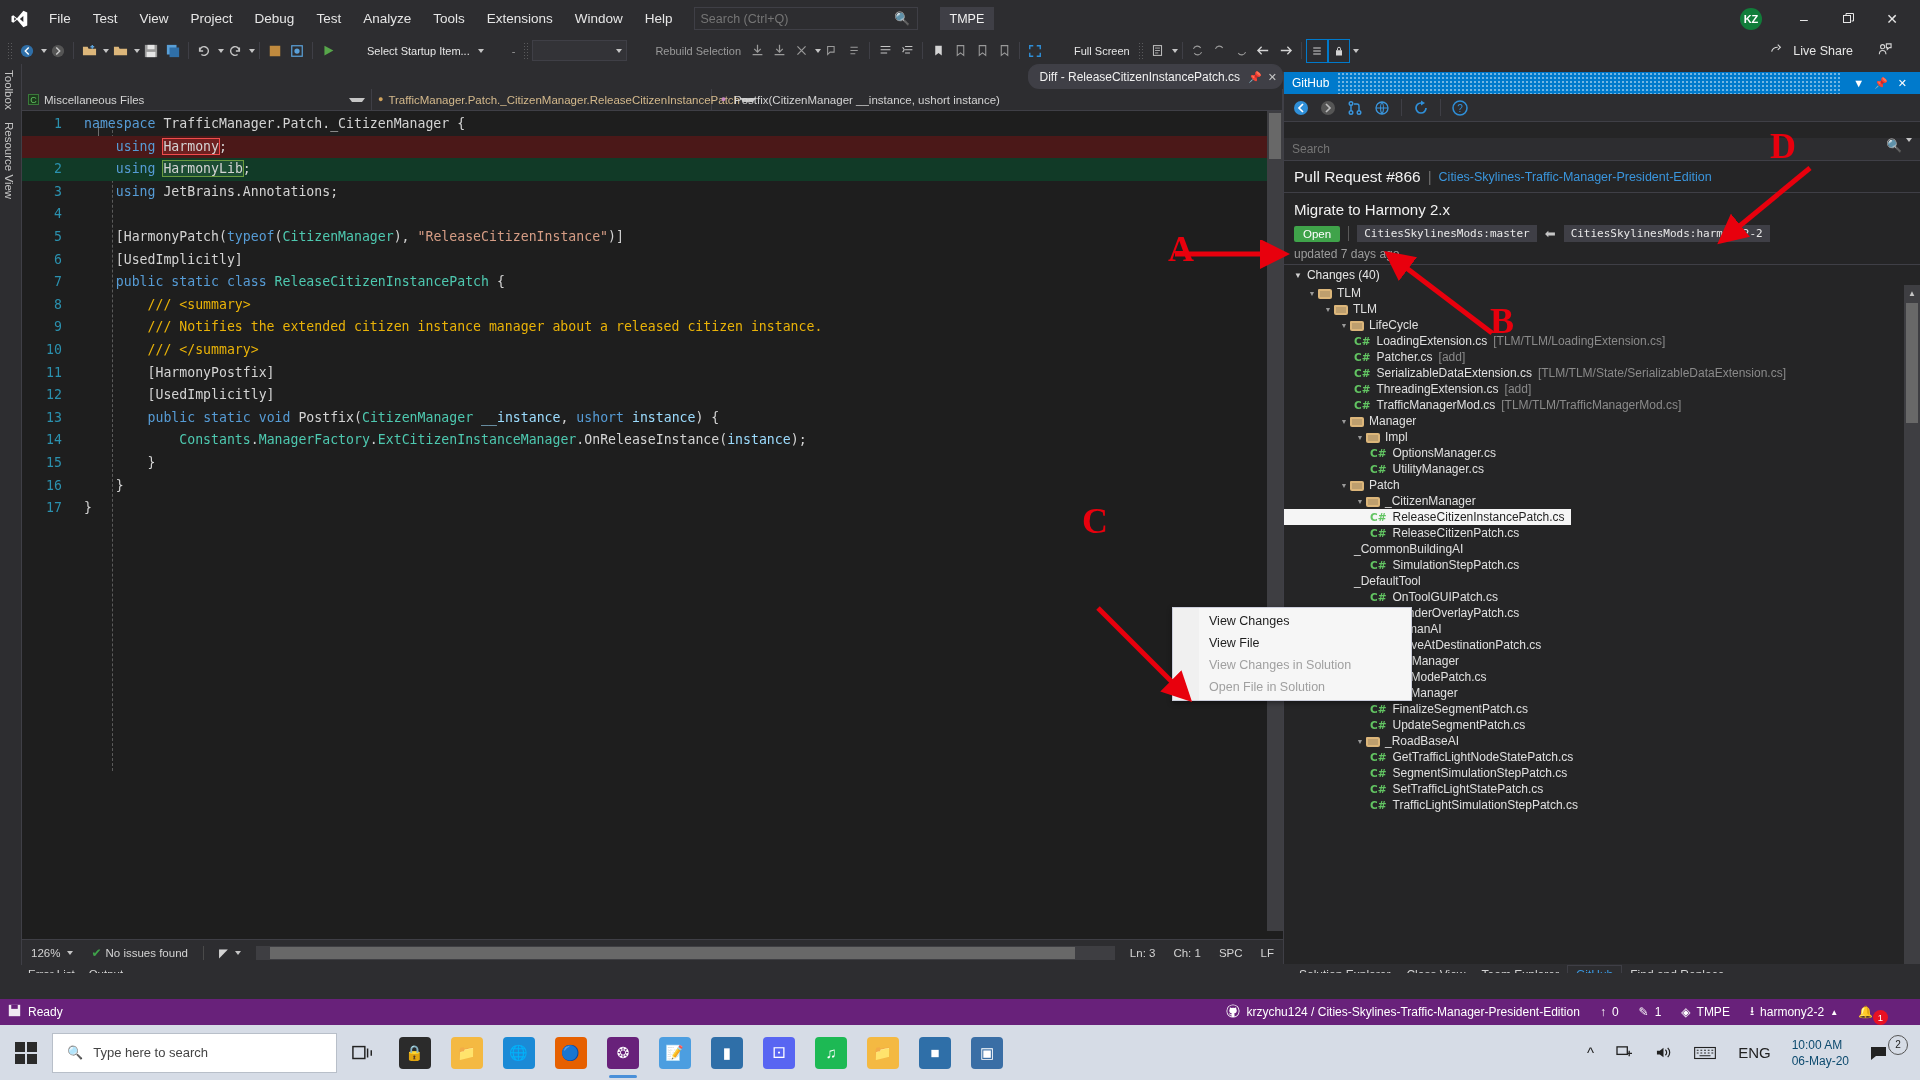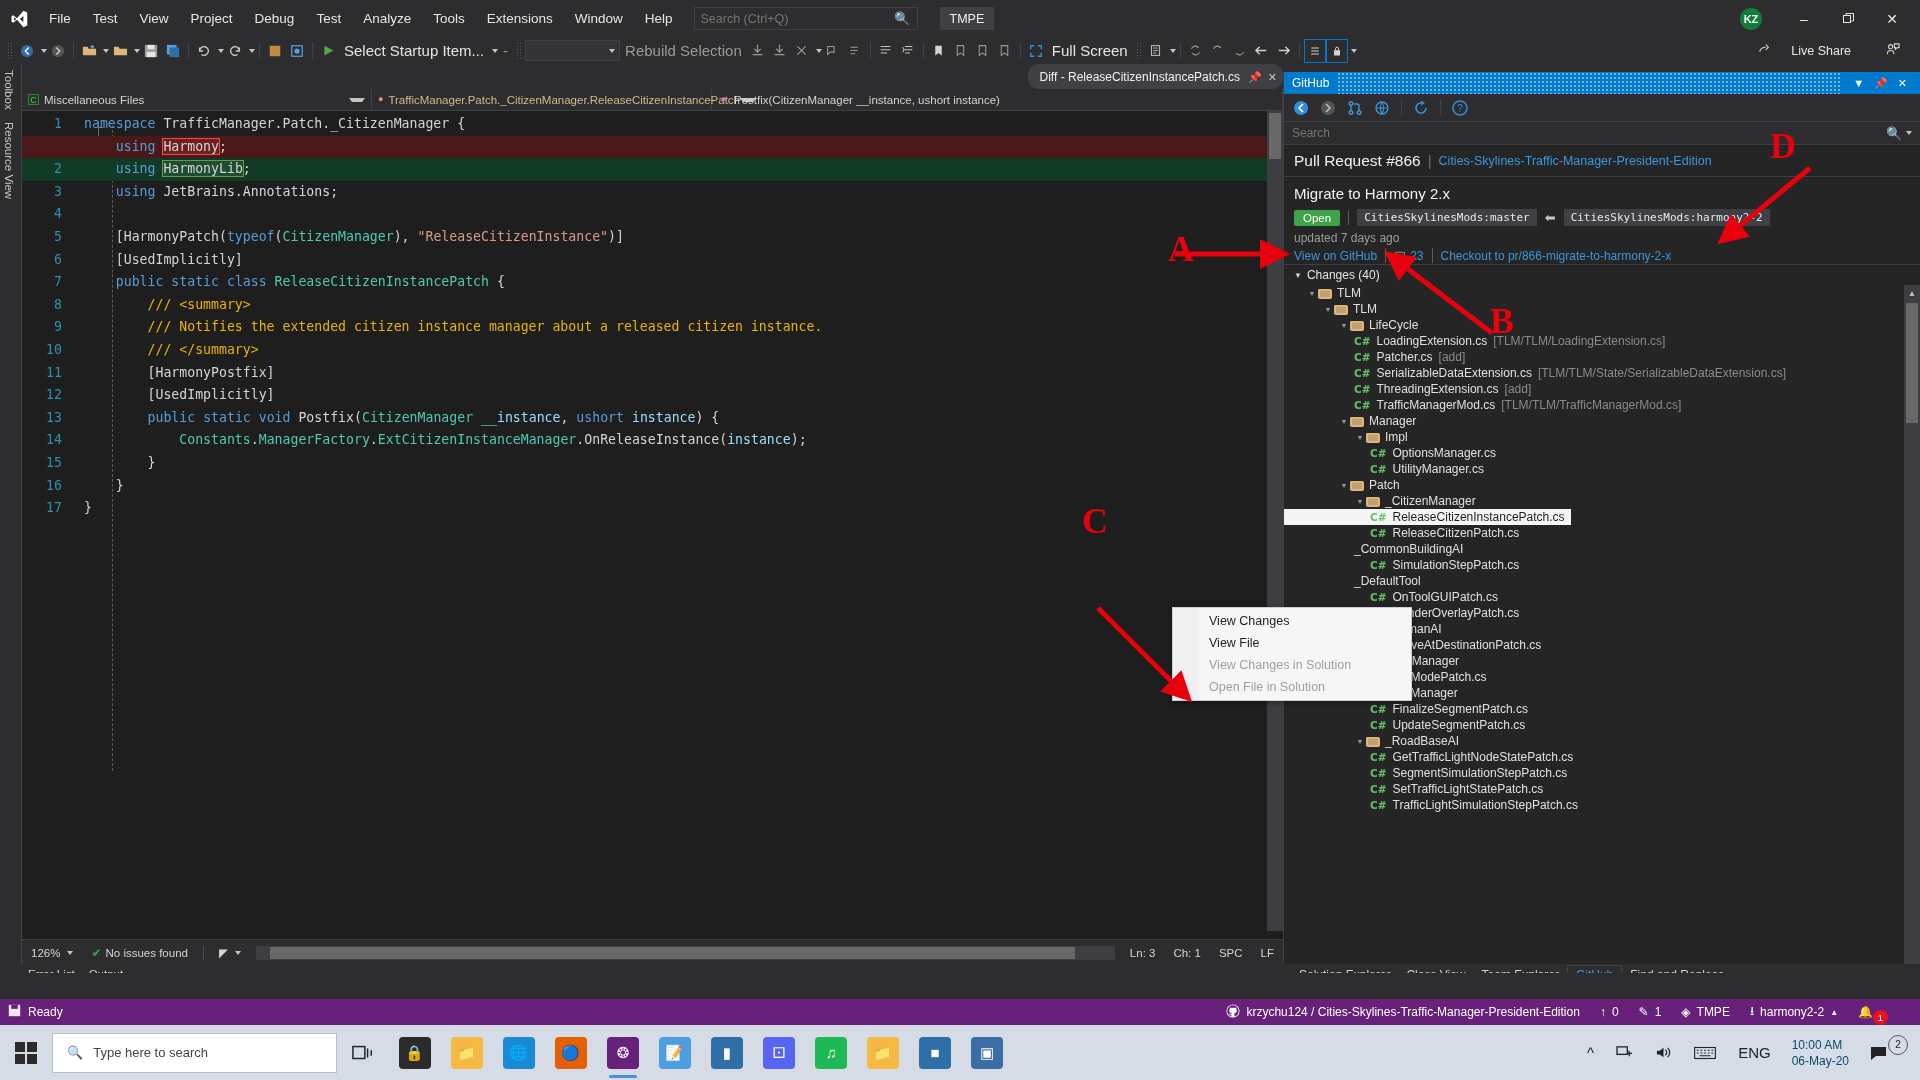--- a/index.html
+++ b/index.html
@@ -26,21 +26,21 @@
   .wbtn { width:44px; height:30px; display:flex; align-items:center; justify-content:center; color:#e6e6e6; font-size:14px; }
 
   
   .toolbar { position:absolute; left:0; top:37px; width:1920px; height:27px; background:#2d2d30; display:flex; align-items:center; padding-left:4px; }
   .tb { height:24px; min-width:22px; display:flex; align-items:center; justify-content:center; color:#c5c5c5; font-size:13px; padding:0 3px;}
   .tb-sep { width:1px; height:17px; background:#3f3f46; margin:0 4px; }
   .grip { width:6px; height:18px; margin:0 3px;
      background-image: radial-gradient(#5a5a5c 1px, transparent 1px);
      background-size:3px 3px; }
   .tb-combo { width:95px; height:21px; background:#333337; border:1px solid #3f3f46; color:#9a9a9a; font-size:11.5px; display:flex; align-items:center; padding:0 4px; }
-  .tb-text { color:#9a9a9a; font-size:15px; padding:0 5px; white-space:nowrap;}
+  .tb-text { color:#9a9a9a; font-size:11px; padding:0 5px; white-space:nowrap;margin-left:23px;}
   .tb-text.on { color:#e6e6e6; }
   .tb-sel { border:1px solid #007acc; }
   .tri { width:0;height:0;border-left:3px solid transparent;border-right:3px solid transparent;border-top:4px solid #c5c5c5; margin-left:3px;}
 
   
   .leftrail { position:absolute; left:0; top:64px; width:22px; bottom:115px; background:#2d2d30; border-right:1px solid #3f3f46; }
   .vtab { writing-mode:vertical-rl; text-orientation:mixed; font-size:11.5px; color:#c5c5c5; padding:6px 3px; white-space:nowrap; }
 
   
   .editor-wrap { position:absolute; left:22px; top:64px; right:637px; bottom:115px; background:#1e1e1e; }
@@ -86,21 +86,21 @@
 
   
   .ghpanel { position:absolute; right:0; top:72px; width:637px; bottom:115px; background:#252526; border-left:1px solid #3f3f46; }
   .gh-title { height:22px; background:#007acc; display:flex; align-items:center; color:#fff; font-size:12px; padding:0 8px; }
   .gh-title .dots { flex:1; height:100%;
       background-image: radial-gradient(rgba(255,255,255,.45) 1px, transparent 1px);
       background-size:4px 4px; background-position:0 8px; margin:0 8px;}
   .gh-title .ic { padding:0 5px; font-size:11px; }
   .gh-toolbar { height:28px; background:#2d2d30; display:flex; align-items:center; padding:0 5px; gap:3px; border-bottom:1px solid #3f3f46;}
   .gh-tb { width:24px; height:22px; display:flex;align-items:center;justify-content:center;}
-  .gh-search { height:23px; background:#2d2d30; border-bottom:1px solid #3f3f46; display:flex; align-items:center; padding:0 8px; }
+  .gh-search { height:23px; background:#2d2d30; border-bottom:1px solid #3f3f46; display:flex; padding:0 8px;margin-top:16px; }
   .gh-search input { flex:1; background:transparent;border:none;outline:none;color:#8c8c8c;font-size:12px;font-family:inherit;}
   .pr-head { height:32px; display:flex; align-items:center; padding:0 10px; background:#252526; border-bottom:1px solid #3f3f46; }
   .pr-title { font-size:15.5px; color:#f1f1f1; }
   .pr-sep { color:#6d6d6d; margin:0 7px; font-size:15px;}
   .pr-repo { color:#3a96dd; font-size:12.5px; }
   .pr-body { padding:8px 10px 6px 10px; }
   .pr-name { font-size:15px; color:#f1f1f1; margin-bottom:7px; }
   .branchrow { display:flex; align-items:center; gap:8px; margin-bottom:5px; }
   .badge-open { background:#3fa34a; color:#fff; font-size:11.5px; padding:2px 9px; border-radius:2px;}
   .vline { width:1px; height:15px; background:#5a5a5a; }
@@ -391,21 +391,21 @@
     </div>
     <div class="tb tb-sel">
       <svg width="12" height="12" viewBox="0 0 16 16">
           <rect x="4" y="7" width="8" height="7" fill="#d4d4d4"></rect>
           <path d="M6 7V5a2 2 0 0 1 4 0v2" stroke="#d4d4d4" stroke-width="1.3" fill="none"></path>
         </svg>
     </div>
     <div class="tri"></div>
   </div>
 
-  <div style="position:absolute; right:0; top:37px; height:27px; display:flex; align-items:center; gap:20px; padding-right:20px;">
+  <div style="position:absolute; right:0; top:37px; height:27px; display:flex; align-items:center; gap:10px; padding-right:28px;">
     <span>
       <svg width="14" height="14" viewBox="0 0 16 16">
           <path d="M3 11c1-4 5-5 7-5M10 3l3 3-3 3" stroke="#d4d4d4" stroke-width="1.3" fill="none"></path>
         </svg>
     </span>
     <span style="font-size:12.5px;color:#e6e6e6;">Live Share</span>
     <span style="margin-left:14px">
       <svg width="15" height="15" viewBox="0 0 16 16">
           <circle cx="6" cy="5" r="2.2" fill="none" stroke="#d4d4d4" stroke-width="1.2"></circle>
           <path d="M2.5 13c0-2.5 1.6-4 3.5-4s3.5 1.5 3.5 4" fill="none" stroke="#d4d4d4" stroke-width="1.2"></path>

